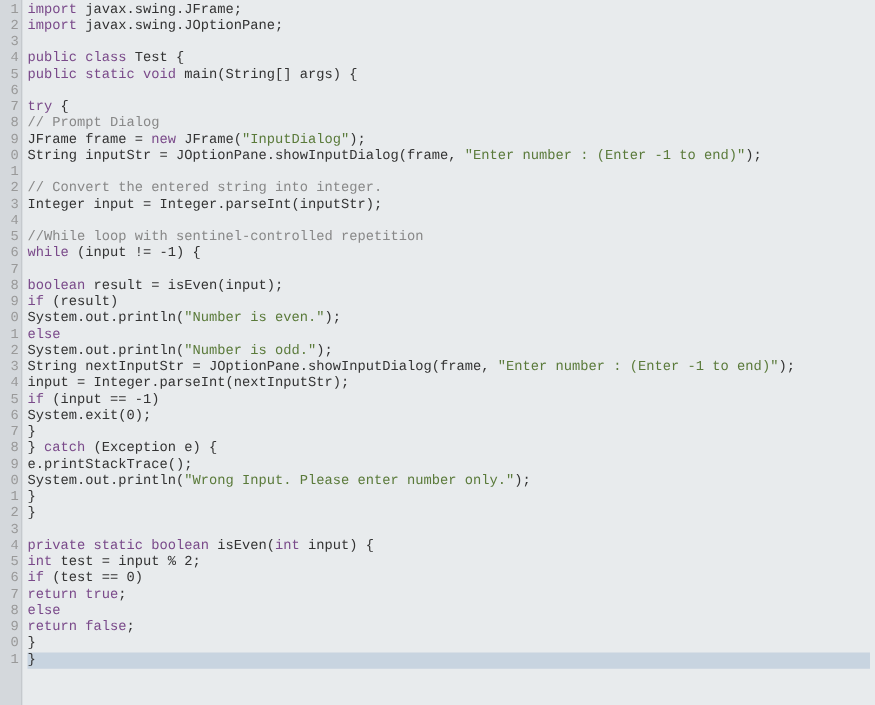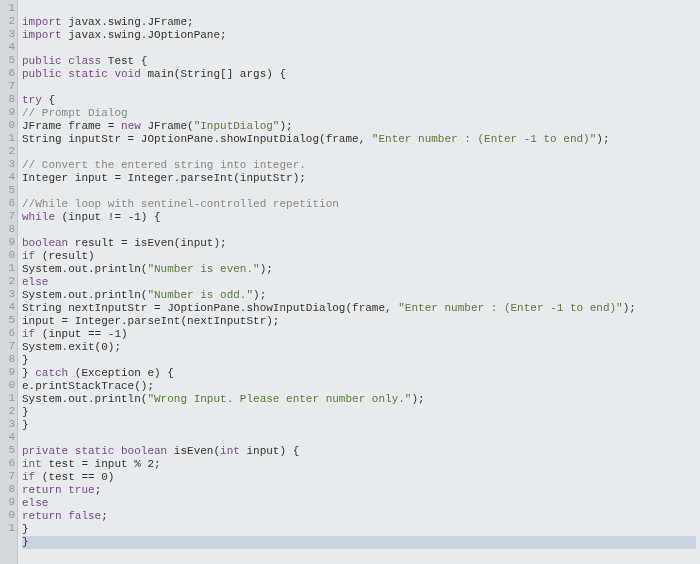--- a/index.html
+++ b/index.html
@@ -25,21 +25,21 @@
   color: #999;
   user-select: none;
   border-right: 1px solid #c0c4c8;
 }
 .gutter div {
   height: 13px;
   line-height: 13px;
 }
 .code {
   flex: 1;
-  padding: 16px 4px;
+  padding: 2px 4px;
   background: #e8ebed;
   white-space: pre;
 }
 .line {
   height: 13px;
   line-height: 13px;
 }
 .kw { color: #7a4a8a; }
 .str { color: #5a7a3a; }
 .com { color: #888; }

